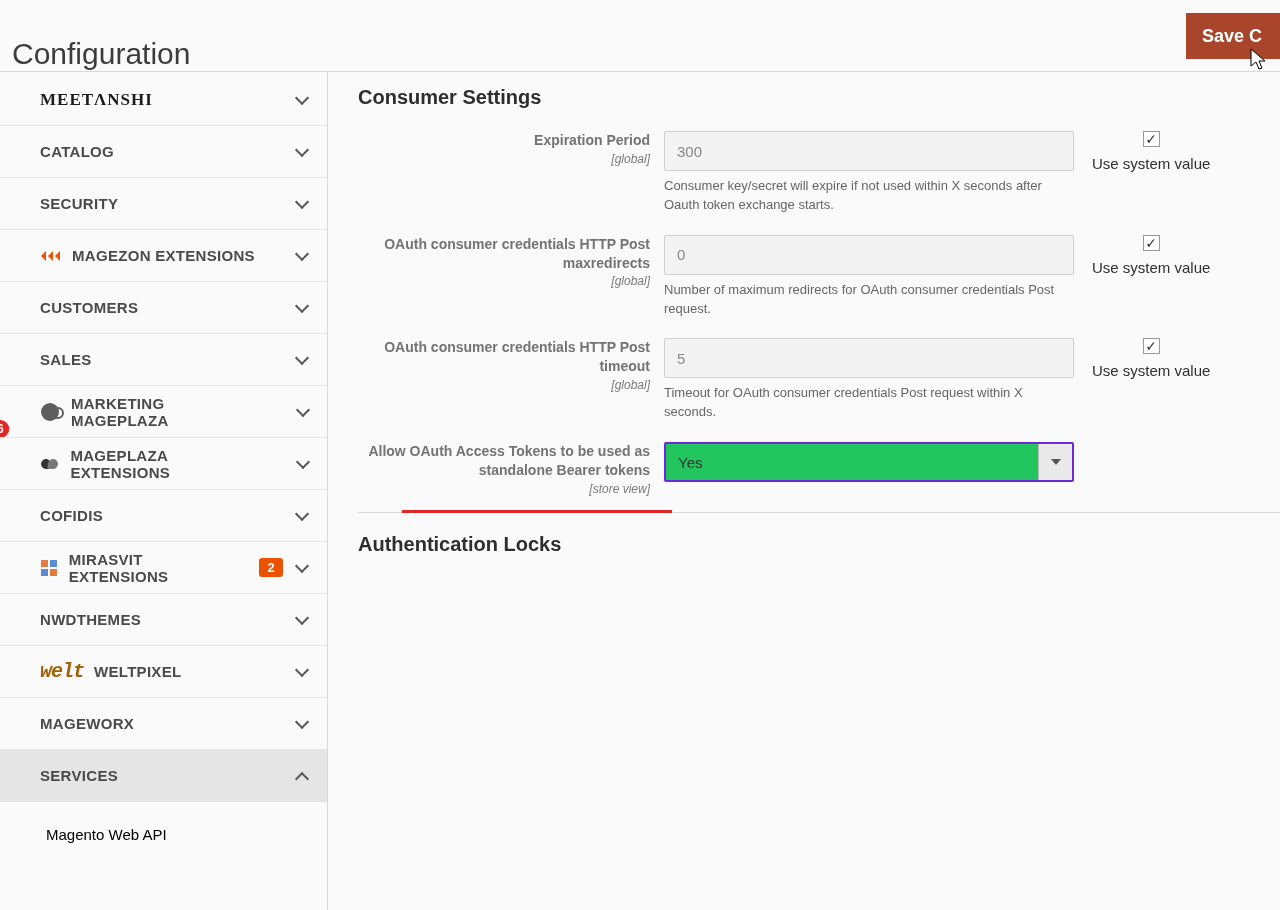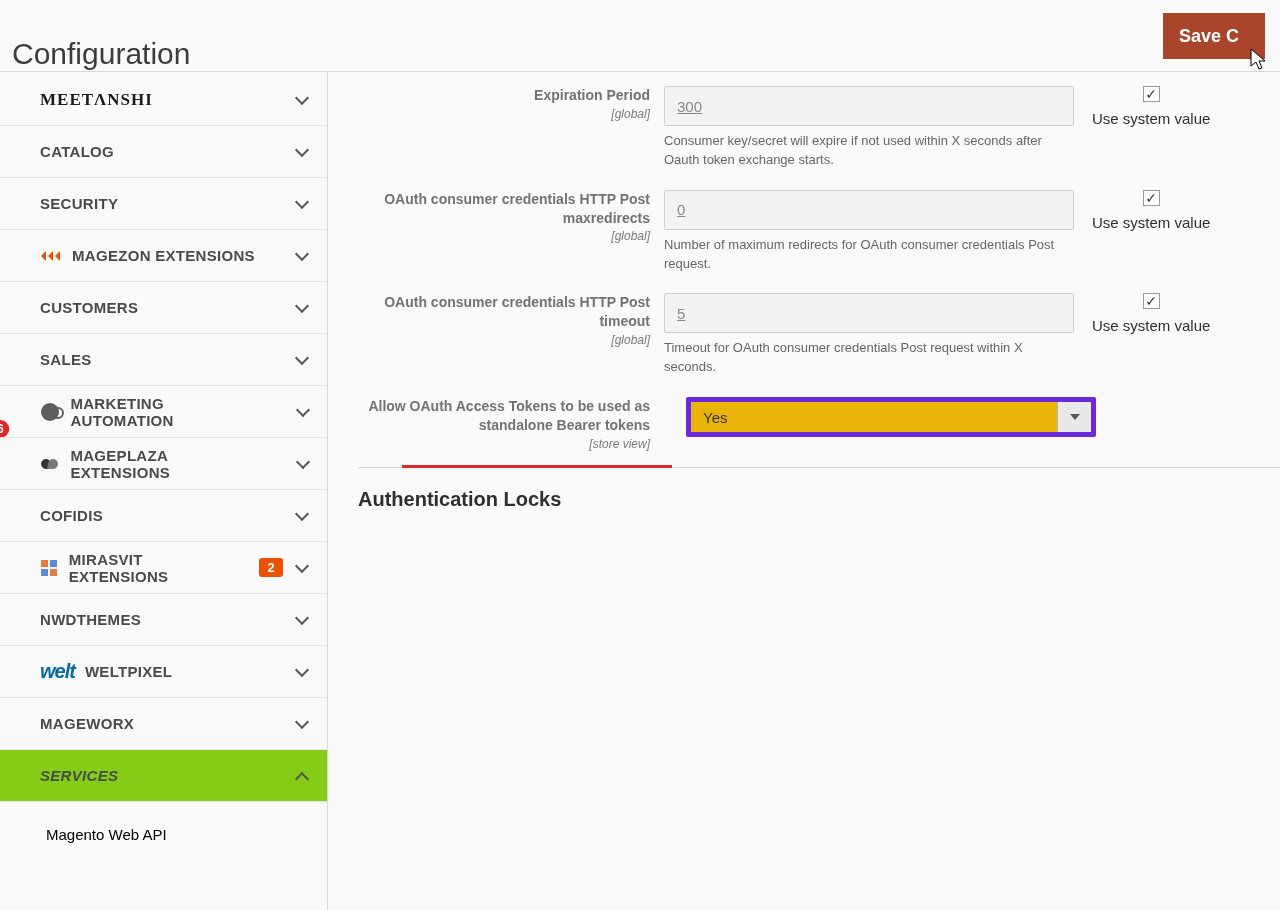--- a/index.html
+++ b/index.html
@@ -1,26 +1,26 @@
 <!DOCTYPE html>
 <html><head>
 <meta charset="utf-8">
 <style>
 * { box-sizing: border-box; margin: 0; padding: 0; }
 body { font-family: -apple-system, BlinkMacSystemFont, "Segoe UI", Helvetica, Arial, sans-serif; background: #fafafa; color: #333; overflow: hidden; width: 1280px; height: 910px; position: relative; }
 
 .header { height: 72px; display: flex; align-items: flex-end; justify-content: space-between; padding: 0 0 0 12px; border-bottom: 1px solid #d9d9d9; background: #fafafa; }
 .page-title { font-size: 30px; font-weight: 300; color: #3c3c3c; }
-.save-btn { background: #a9452b; color: #fff; border: none; padding: 0 26px 0 16px; height: 46px; font-size: 18px; font-weight: 600; position: absolute; right: 15px; top: 13px; display: flex; align-items: center; }
+.save-btn { background: #a9452b; color: #fff; border: none; padding: 0 18px 0 16px; height: 46px; font-size: 18px; font-weight: 600; position: absolute; right: 0; top: 13px; display: flex; align-items: center; }
 
 .layout { display: flex; height: calc(100% - 72px); }
 
 .sidebar { width: 328px; border-right: 1px solid #d9d9d9; background: #fafafa; position: relative; padding-top: 2px; }
 .side-item { display: flex; align-items: center; justify-content: space-between; padding: 0 18px 0 40px; height: 52px; border-bottom: 1px solid #e6e6e6; cursor: pointer; font-size: 15px; color: #4a4a4a; letter-spacing: .3px; font-weight: 600; position: relative; gap: 39px; }
-.side-item.expanded { background: #84cc16; font-style: italic; }
+.side-item.expanded { background: #e5e5e5; }
 .side-item .label { display: flex; align-items: center; gap: 10px; }
 .side-item .icon-slot { display: inline-flex; align-items: center; width: 22px; justify-content: center; }
 .chevron { width: 14px; height: 14px; position: relative; }
 .chevron::before { content:""; position:absolute; width:8px; height:8px; border-right:2px solid #555; border-bottom:2px solid #555; transform: rotate(45deg); left:2px; top:0px; }
 .chevron.up::before { transform: rotate(-135deg); top:5px; }
 .side-badge-count { background:#eb5202; color:#fff; font-size:13px; padding:2px 8px; border-radius:3px; font-weight:600; margin-right:6px; }
 .side-pill { position:absolute; left:0; top:348px; background:#e22626; color:#fff; border-radius:10px; font-size:12px; padding:2px 6px 2px 2px; transform:translateX(-55%); font-weight:600; }
 
 .sub-list { padding: 10px 0 0 0; }
 .sub-item { padding: 14px 20px 14px 46px; font-size: 15px; color: #000000; cursor:pointer; font-weight:400; position:relative; }
@@ -29,34 +29,34 @@
 
 
 .brand-meetanshi { font-family: Georgia, serif; font-size: 17px; font-weight: 700; letter-spacing: 1px; color:#1b1b1b; }
 .ico-magezon svg, .ico-mirasvit svg { display:block; }
 .ico-marketing { display:inline-block; width:18px; height:18px; border-radius:50%; background:#5e5e5e; position:relative; }
 .ico-marketing::after{content:"";position:absolute;left:11px;top:4px;width:8px;height:8px;border:2px solid #5e5e5e;border-radius:50%;background:transparent;}
 .ico-mageplaza{display:inline-block;width:18px;height:14px;position:relative;}
 .ico-mageplaza::before,.ico-mageplaza::after{content:"";position:absolute;border-radius:50% 50% 0 50%;width:10px;height:10px;}
 .ico-mageplaza::before{background:#333;left:0;top:2px;transform:rotate(-10deg);}
 .ico-mageplaza::after{background:#777;left:7px;top:2px;transform:scaleX(-1) rotate(-10deg);}
-.brand-welt{font-family:Liberation Sans, sans-serif;font-style:italic;font-weight:700;font-size:20px;color:#0369a1;letter-spacing:-1px;}
+.brand-welt{font-family:Liberation Mono, monospace;font-style:italic;font-weight:700;font-size:20px;color:#a16207;letter-spacing:-1px;}
 
 .content { flex:1; padding: 14px 0 0 30px; overflow:auto; }
 .section-title { font-size: 20px; font-weight:600; color:#2e2e2e; padding-bottom: 22px; }
 .section { border-bottom:1px solid #d8d8d8; padding-bottom: 10px; margin-bottom: 20px; margin-right:0; }
 
 .field-row { display:flex; align-items:flex-start; padding-bottom: 20px; }
 .field-label-col { width: 306px; padding-right:14px; text-align:right; }
 .field-label { font-size:14px; color:#737373; font-weight:600; line-height:1.35; }
 .scope { font-size:12px; color:#7a7a7a; display:block; margin-top:2px;font-style:italic; }
 .field-input-col { width:410px; }
 .text-in { width:100%; height:40px; border:1px solid #cfcfcf; background:#f3f3f3; padding:0 12px; font-size:15px; color:#777; border-radius:2px; }
-.text-in[disabled]{color:#888;text-decoration:underline;}
-.select-wrap { position:relative; width:100%; height:40px; border:5px solid #6d28d9; border-radius:2px; background:#eab308; display:flex; align-items:stretch;margin-left:22px; }
+.text-in[disabled]{color:#888;}
+.select-wrap { position:relative; width:100%; height:40px; border:2px solid #6d28d9; border-radius:2px; background:#22c55e; display:flex; align-items:stretch; }
 .select-text { flex:1; display:flex; align-items:center; padding:0 12px; font-size:15px; color:#333; }
 .select-caret { width:34px; border-left:1px solid #b8b8b8; background:#e9e9e9; display:flex; align-items:center; justify-content:center; }
 .field-help { font-size:13px; color:#666; margin-top:6px; line-height:1.45; }
 .field-right-col { padding-left:18px; display:flex; align-items:center; height:40px; gap:8px;flex-direction:column; }
 .chk { width:17px; height:17px; border:1px solid #999; background:#fff; display:inline-flex; align-items:center; justify-content:center; }
 .chk.checked::after{content:"✓"; font-size:14px; color:#333; line-height:1; }
 .chk-label { font-size:15px; color:#2f2f2f; }
 
 .red-underline { position:relative; }
 .red-underline::after { content:""; position:absolute; left:44px; bottom:-1px; width:270px; height:3px; background:#e22626; }
@@ -116,21 +116,21 @@
     </div>
     <div class="side-item">
       <span class="label">SALES</span>
       <span class="chevron"></span>
     </div>
     <div class="side-item">
       <span class="label">
         <span class="icon-slot">
             <span class="ico-marketing"></span>
           </span>
-        <span>MARKETING AUTOMATION</span>
+        <span>MARKETING MAGEPLAZA</span>
       </span>
       <span class="chevron"></span>
     </div>
     <div class="side-item">
       <span class="label">
         <span class="icon-slot">
             <span class="ico-mageplaza"></span>
           </span>
         <span>MAGEPLAZA EXTENSIONS</span>
       </span>
@@ -177,20 +177,21 @@
       <span class="chevron up"></span>
     </div>
 
     <div class="sub-list">
       <div class="sub-item">Magento Web API</div>
     </div>
   </div>
 
   <div class="content">
     <div class="section red-underline">
+      <div class="section-title">Consumer Settings</div>
 
       <div class="field-row">
         <div class="field-label-col">
           <span class="field-label">Expiration Period</span>
           <span class="scope">[global]</span>
         </div>
         <div class="field-input-col">
           <input class="text-in" disabled="" value="300" style="">
           <div class="field-help">Consumer key/secret will expire if not used within X seconds after Oauth token exchange starts.</div>
         </div>

